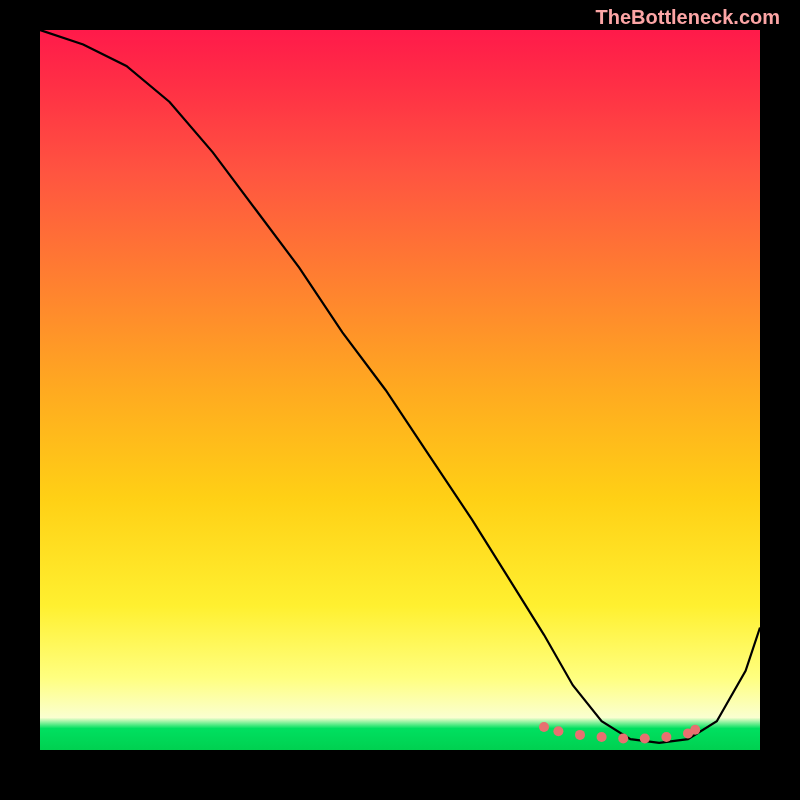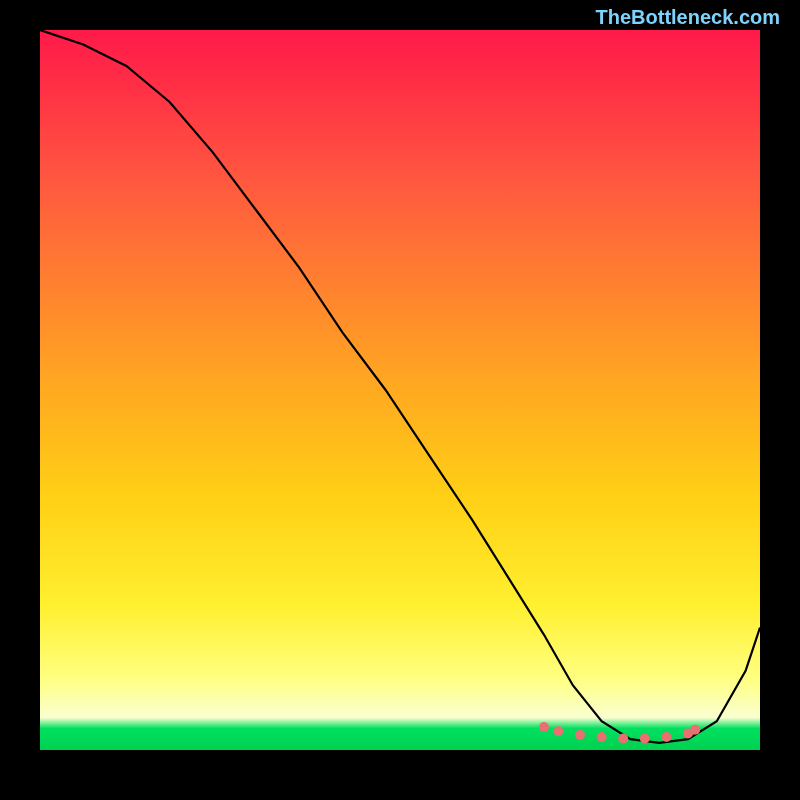--- a/index.html
+++ b/index.html
@@ -8,21 +8,21 @@
     width: 800px;
     height: 800px;
     background: #000;
     position: relative;
     font-family: Arial, sans-serif;
   }
   .watermark {
     position: absolute;
     top: 6px;
     right: 20px;
-    color: #7dd3fc;
+    color: #fca5a5;
     font-size: 20px;
     font-weight: bold;
     z-index: 10;
     margin-left: 31px;
   }
   .plot-area {
     position: absolute;
     left: 40px;
     top: 30px;
     width: 720px;

